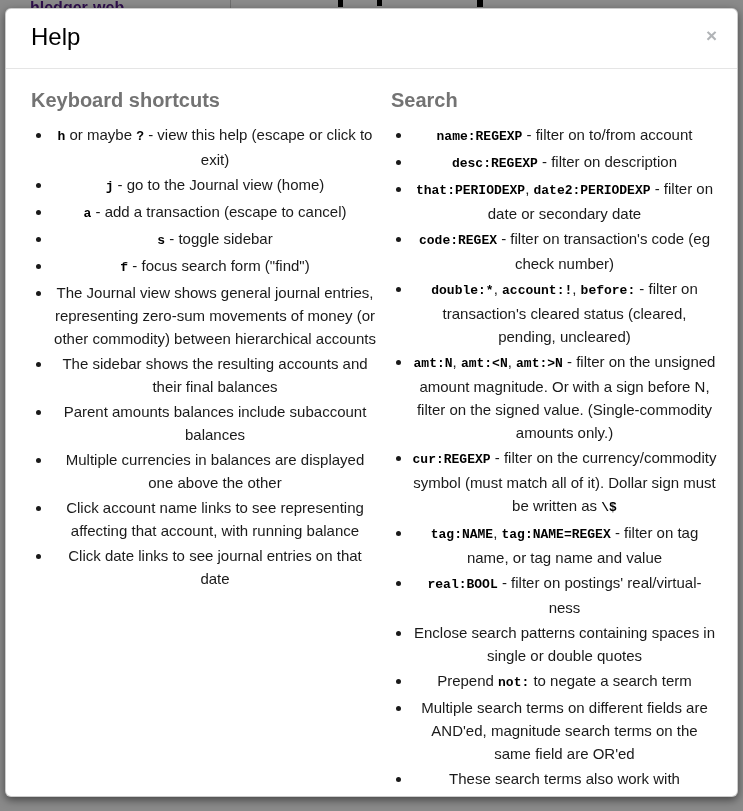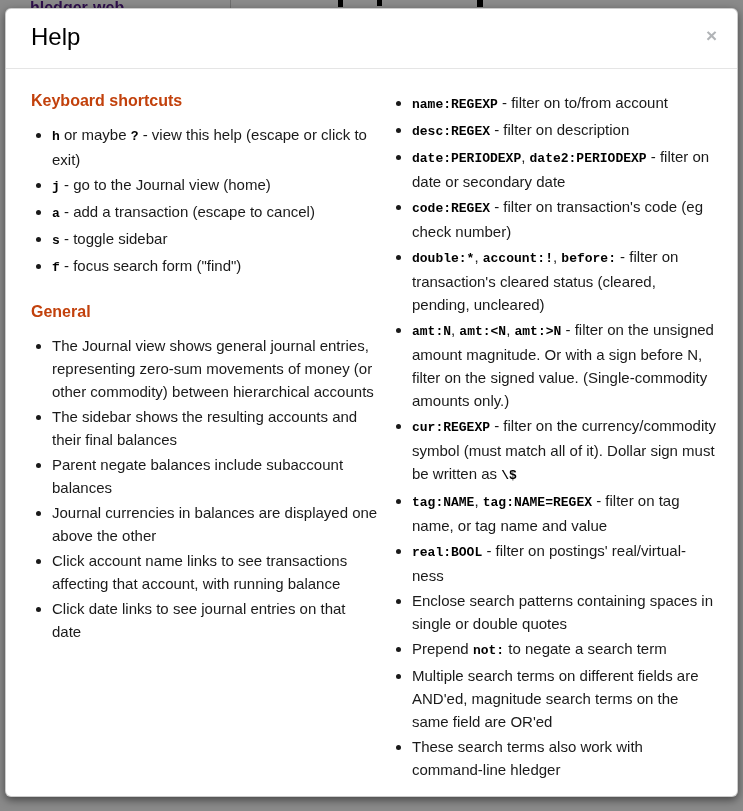--- a/index.html
+++ b/index.html
@@ -67,32 +67,32 @@
   }
   .modal-body {
     display: flex;
     padding: 22px 20px 0 25px;
   }
   .col-left  { width: 347px; margin-right: 13px; flex: none; }
   .col-right { flex: 1; }
 
   .sec-heading {
     margin: 0 0 13px 0;
-    font-size: 16px; font-weight: bold;
-    line-height: 19px; color: #c2410c;
+    font-size: 20px; font-weight: bold;
+    line-height: 19px; color: #737373;
   }
   .sec-heading.gap-above { margin-top: 23px; }
 
   ul.help-list {
     margin: 0 0 0 0;
     padding: 0 0 0 21px;
     font-size: 15px;
     line-height: 23px;
   }
-  ul.help-list li { margin: 0 0 2px 0; }
+  ul.help-list li { margin: 0 0 2px 0; text-align: center; }
   ul.help-list code {
     font-family: "Liberation Mono", "DejaVu Sans Mono", monospace;
     font-weight: bold;
     font-size: 13px;
     color: #000;
     white-space: nowrap;
   }
 </style>
 </head>
 <body>
@@ -117,36 +117,36 @@
     <div class="col-left">
       <h4 class="sec-heading">Keyboard shortcuts</h4>
       <ul class="help-list">
           <li><code>h</code> or maybe <code>?</code> - view this help (escape or click to exit)</li>
           <li><code>j</code> - go to the Journal view (home)</li>
           <li><code>a</code> - add a transaction (escape to cancel)</li>
           <li><code>s</code> - toggle sidebar</li>
           <li><code>f</code> - focus search form ("find")</li>
         </ul>
 
-      <h4 class="sec-heading gap-above">General</h4>
       <ul class="help-list">
           <li>The Journal view shows general journal entries, representing zero-sum movements of money (or other commodity) between hierarchical accounts</li>
           <li>The sidebar shows the resulting accounts and their final balances</li>
-          <li>Parent negate balances include subaccount balances</li>
-          <li>Journal currencies in balances are displayed one above the other</li>
-          <li>Click account name links to see transactions affecting that account, with running balance</li>
+          <li>Parent amounts balances include subaccount balances</li>
+          <li>Multiple currencies in balances are displayed one above the other</li>
+          <li>Click account name links to see representing affecting that account, with running balance</li>
           <li>Click date links to see journal entries on that date</li>
         </ul>
     </div>
 
     <div class="col-right">
+      <h4 class="sec-heading">Search</h4>
       <ul class="help-list">
           <li><code>name:REGEXP</code> - filter on to/from account</li>
-          <li><code>desc:REGEX</code> - filter on description</li>
-          <li><code>date:PERIODEXP</code>, <code>date2:PERIODEXP</code> - filter on date or secondary date</li>
+          <li><code>desc:REGEXP</code> - filter on description</li>
+          <li><code>that:PERIODEXP</code>, <code>date2:PERIODEXP</code> - filter on date or secondary date</li>
           <li><code>code:REGEX</code> - filter on transaction's code (eg check number)</li>
           <li><code>double:*</code>, <code>account:!</code>, <code>before:</code> - filter on transaction's cleared status (cleared, pending, uncleared)</li>
           <li><code>amt:N</code>, <code>amt:&lt;N</code>, <code>amt:&gt;N</code> - filter on the unsigned amount magnitude. Or with a sign before N, filter on the signed value. (Single-commodity amounts only.)</li>
           <li><code>cur:REGEXP</code> - filter on the currency/commodity symbol (must match all of it). Dollar sign must be written as <code>\$</code></li>
           <li><code>tag:NAME</code>, <code>tag:NAME=REGEX</code> - filter on tag name, or tag name and value</li>
           <li><code>real:BOOL</code> - filter on postings' real/virtual-ness</li>
           <li>Enclose search patterns containing spaces in single or double quotes</li>
           <li>Prepend <code>not:</code> to negate a search term</li>
           <li>Multiple search terms on different fields are AND'ed, magnitude search terms on the same field are OR'ed</li>
           <li>These search terms also work with command-line hledger</li>

